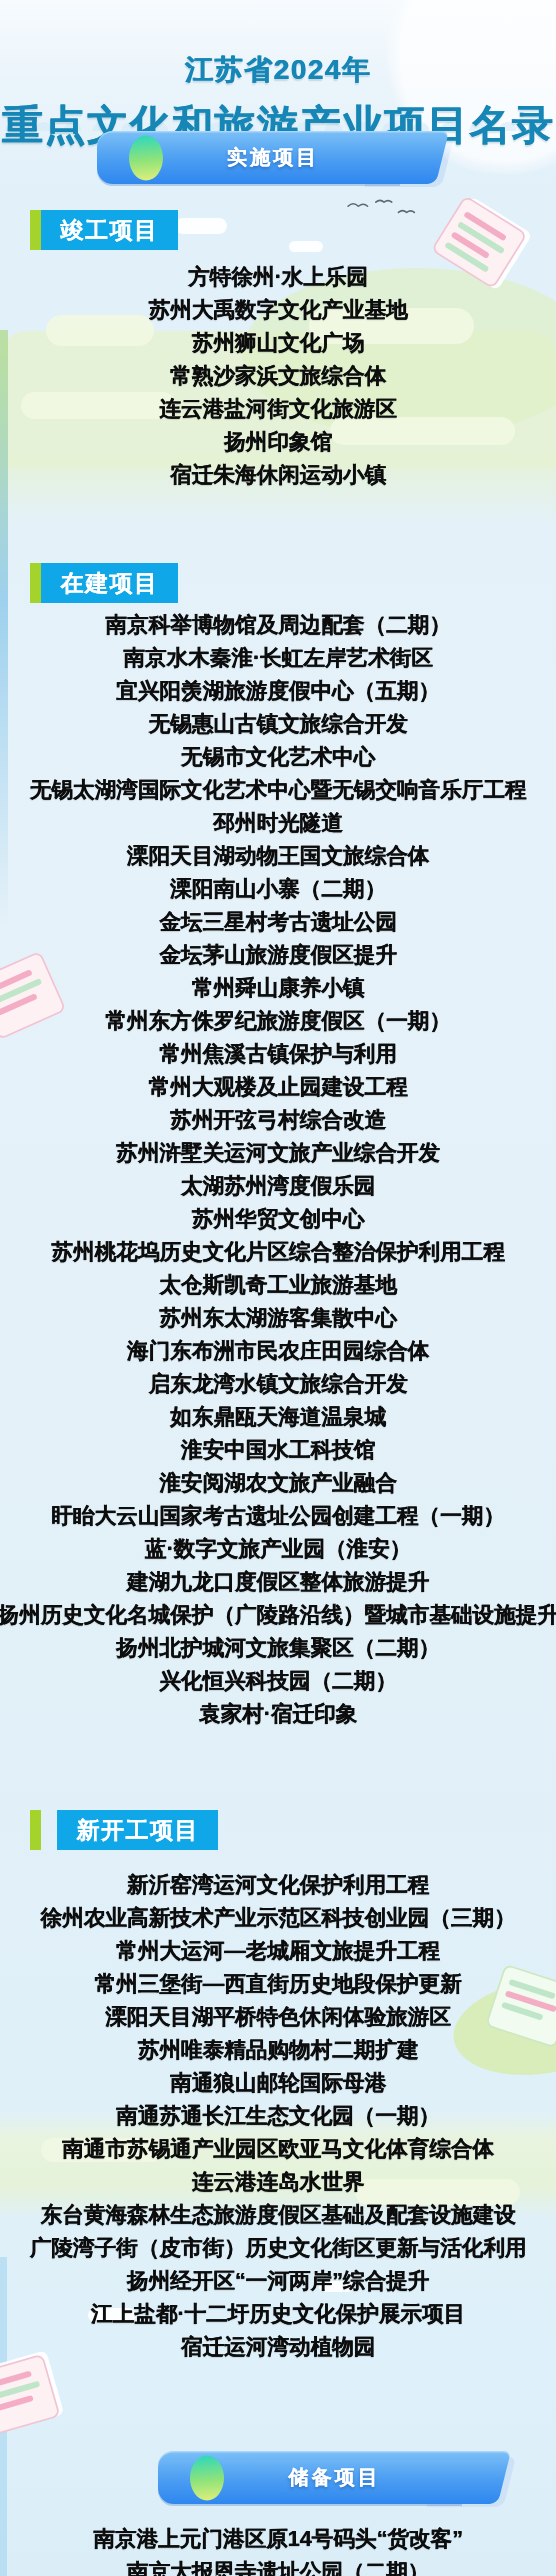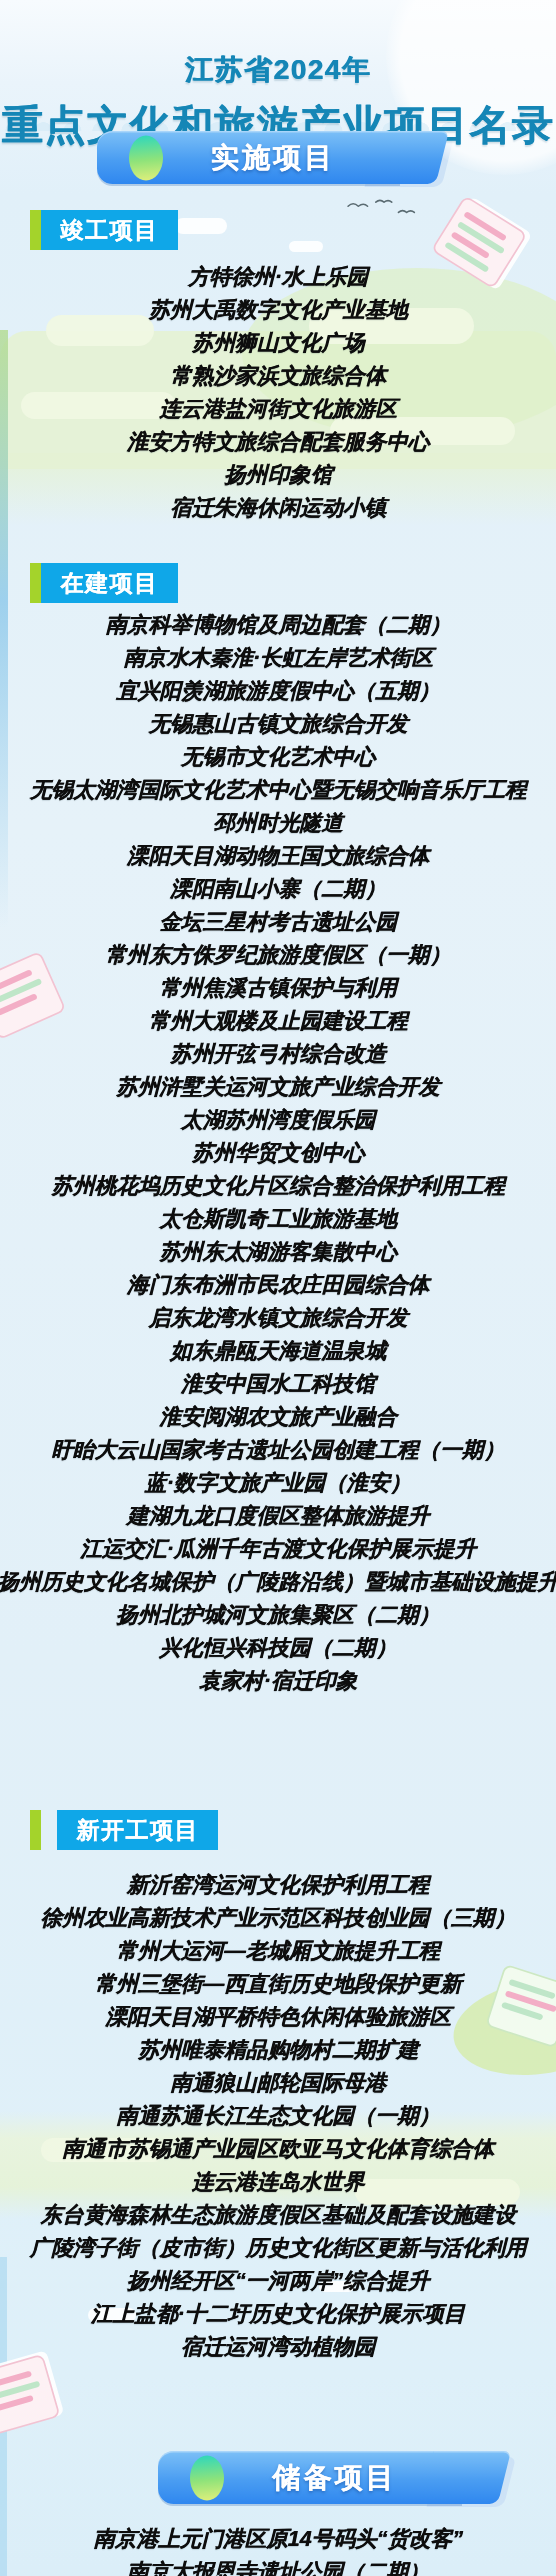--- a/index.html
+++ b/index.html
@@ -50,30 +50,30 @@
     background:linear-gradient(180deg,#7cc0f7 0%,#4a9df2 55%,#2f87ef 100%);
     transform:skewX(-14deg);transform-origin:top right;border-radius:0 7.2px 8.2px 0;
     box-shadow:inset 0 1.5px 0 rgba(255,255,255,.35);}
   .pill-under{position:absolute;top:6.2px;bottom:-3.6px;right:-5.2px;width:77px;
     background:#cde2f6;transform:skewX(-14deg);transform-origin:top right;
     border-radius:0 7.2px 8.2px 0;z-index:-1;}
   .pill-dot{position:absolute;left:32px;top:50%;transform:translateY(-50%);
     width:34px;height:45px;border-radius:50%;
     background:linear-gradient(175deg,#35d8b8 5%,#8fe37a 55%,#d9ee7b 95%);}
   .pill-label{position:absolute;inset:0;display:flex;align-items:center;justify-content:center;
-    color:#fff;font-size:28px;font-weight:800;letter-spacing:3.1px;
+    color:#fff;font-size:20px;font-weight:800;letter-spacing:3.1px;
     text-shadow:0.5px 0 0 #fff,0 2.1px 3.1px rgba(13,62,140,.45);}
   
   .badge{left:30px;height:40px;display:flex;}
   .badge-green{width:10.8px;background:#a4d32b;}
   .badge-label{background:#0fa7e8;color:#fff;display:flex;align-items:center;
     padding:0 19.6px;font-size:23px;font-weight:800;letter-spacing:1.5px;white-space:nowrap;
     text-shadow:0.4px 0 0 #fff;}
   
-  .project-list{left:0;width:556px;font-style:italic;}
+  .project-list{left:0;width:556px;}
   .project-row{height:33px;display:flex;align-items:center;justify-content:center;
     font-size:21.6px;font-weight:700;color:#0d0d0d;white-space:nowrap;
     text-shadow:0.5px 0 0 currentColor,0 1px 1px rgba(60,80,90,.22);}
 </style>
 </head>
 <body>
 
 <div class="abs deco-circle"></div>
 <div class="abs scallops"></div>
 
@@ -154,59 +154,59 @@
 <div class="abs badge" style="top:210px;border-radius:16px;">
   <span class="badge-green"></span>
   <span class="badge-label">竣工项目</span>
 </div>
 <div class="abs project-list" style="top:260px;">
     <div class="project-row">方特徐州·水上乐园</div>
     <div class="project-row">苏州大禹数字文化产业基地</div>
     <div class="project-row">苏州狮山文化广场</div>
     <div class="project-row">常熟沙家浜文旅综合体</div>
     <div class="project-row">连云港盐河街文化旅游区</div>
-    <div class="project-row">淮安方特文旅综合配套服务中心</div>
     <div class="project-row">扬州印象馆</div>
     <div class="project-row">宿迁朱海休闲运动小镇</div>
   </div>
 
 <div class="abs badge" style="top:563px;text-align:center;">
   <span class="badge-green"></span>
   <span class="badge-label">在建项目</span>
 </div>
 <div class="abs project-list" style="top:608px;">
     <div class="project-row">南京科举博物馆及周边配套（二期）</div>
     <div class="project-row">南京水木秦淮·长虹左岸艺术街区</div>
     <div class="project-row">宜兴阳羡湖旅游度假中心（五期）</div>
     <div class="project-row">无锡惠山古镇文旅综合开发</div>
     <div class="project-row">无锡市文化艺术中心</div>
     <div class="project-row">无锡太湖湾国际文化艺术中心暨无锡交响音乐厅工程</div>
     <div class="project-row">邳州时光隧道</div>
     <div class="project-row">溧阳天目湖动物王国文旅综合体</div>
     <div class="project-row">溧阳南山小寨（二期）</div>
     <div class="project-row">金坛三星村考古遗址公园</div>
+    <div class="project-row">金坛茅山旅游度假区提升</div>
+    <div class="project-row">常州舜山康养小镇</div>
     <div class="project-row">常州东方侏罗纪旅游度假区（一期）</div>
     <div class="project-row">常州焦溪古镇保护与利用</div>
     <div class="project-row">常州大观楼及止园建设工程</div>
     <div class="project-row">苏州开弦弓村综合改造</div>
     <div class="project-row">苏州浒墅关运河文旅产业综合开发</div>
     <div class="project-row">太湖苏州湾度假乐园</div>
     <div class="project-row">苏州华贸文创中心</div>
     <div class="project-row">苏州桃花坞历史文化片区综合整治保护利用工程</div>
     <div class="project-row">太仓斯凯奇工业旅游基地</div>
     <div class="project-row">苏州东太湖游客集散中心</div>
     <div class="project-row">海门东布洲市民农庄田园综合体</div>
     <div class="project-row">启东龙湾水镇文旅综合开发</div>
     <div class="project-row">如东鼎瓯天海道温泉城</div>
     <div class="project-row">淮安中国水工科技馆</div>
     <div class="project-row">淮安阅湖农文旅产业融合</div>
     <div class="project-row">盱眙大云山国家考古遗址公园创建工程（一期）</div>
     <div class="project-row">蓝·数字文旅产业园（淮安）</div>
     <div class="project-row">建湖九龙口度假区整体旅游提升</div>
-    <div class="project-row">江运交汇·瓜洲千年古渡文化保护展示提升</div>
     <div class="project-row">扬州历史文化名城保护（广陵路沿线）暨城市基础设施提升</div>
     <div class="project-row">扬州北护城河文旅集聚区（二期）</div>
     <div class="project-row">兴化恒兴科技园（二期）</div>
     <div class="project-row">袁家村·宿迁印象</div>
   </div>
 
 <div class="abs badge" style="top:1810px;gap:16px;">
   <span class="badge-green"></span>
   <span class="badge-label">新开工项目</span>
 </div>

